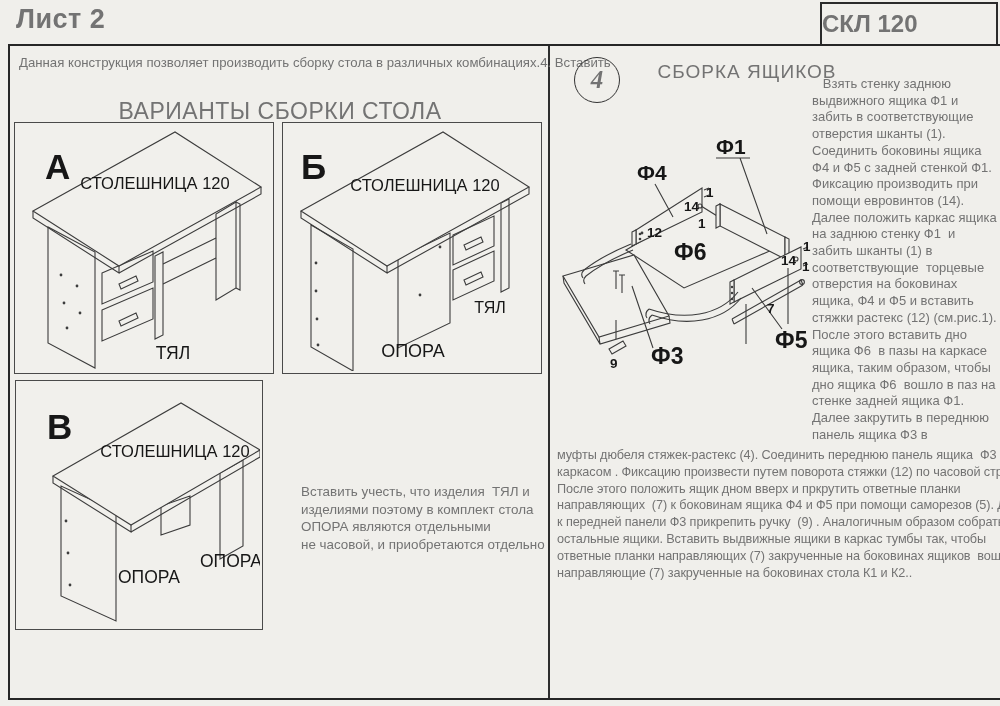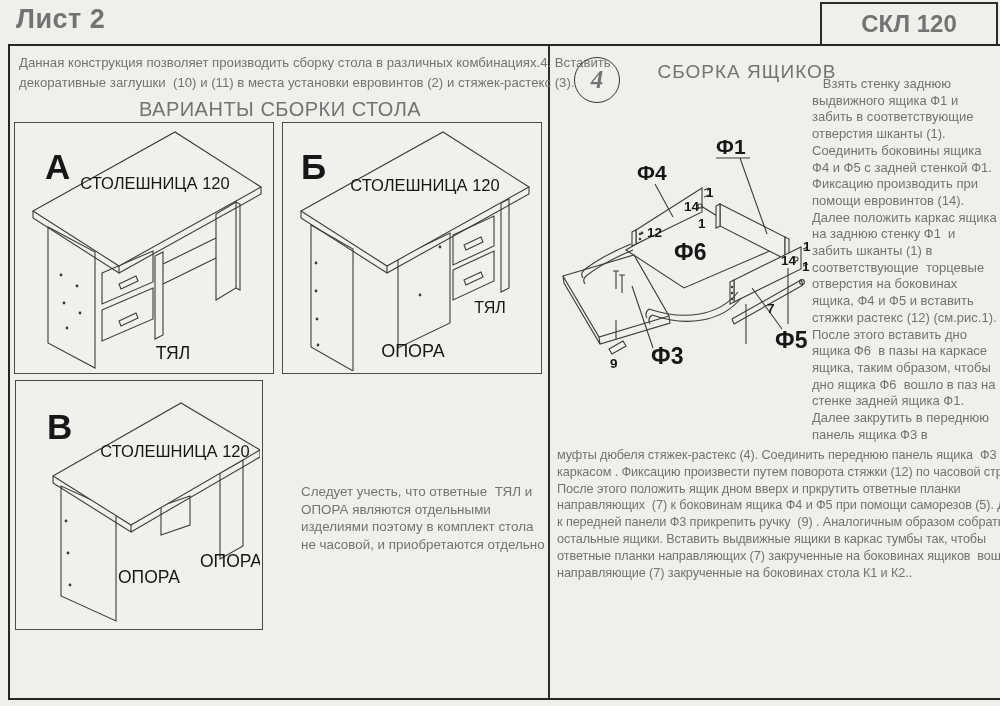--- a/index.html
+++ b/index.html
@@ -7,33 +7,33 @@
     position:relative; width:1000px; height:706px;
     background:#f0efeb;
     font-family:"Liberation Sans", sans-serif;
     color:#737373; overflow:hidden;
   }
   .abs { position:absolute; }
   
   .sheet-label { left:16px; top:4px; font-size:27px; font-weight:bold; letter-spacing:0.5px; }
   .model-box {
     left:820px; top:2px; width:174px; height:40px;
-    border:2px solid #2b2b2b; display:flex; align-items:center; justify-content:center;
+    border:2px solid #2b2b2b; display:flex; align-items:center; 
     font-size:24px; font-weight:bold;
   }
   
   .main {
     left:8px; top:44px; width:982px; height:652px;
     border:2px solid #262626;
     padding-left:8px;
   }
   .divider { left:538px; top:0; width:2px; height:100%; background:#2e2e2e; }
   
   .intro { left:9px; top:7px; font-size:13.2px; line-height:20px; white-space:pre; }
-  .lp-heading { left:0; top:52px; width:540px; text-align:center; font-size:20px; letter-spacing:0.5px; }
+  .lp-heading { left:0; top:52px; width:540px; text-align:center; font-size:23px; letter-spacing:0.5px; }
   .dbox { border:1px solid #4a4a4a; background:#f1f0ec; }
   .boxA { left:4px;  top:76px;  width:258px; height:250px; }
   .boxB { left:272px; top:76px; width:258px; height:250px; }
   .boxV { left:5px;  top:334px; width:246px; height:248px; }
   .note { left:291px; top:437px; font-size:13.4px; line-height:17.6px; white-space:pre; }
   
   .step-circle {
     left:564px; top:11px; width:44px; height:44px; border-radius:50%;
     border:1.6px solid #333; display:flex; align-items:center; justify-content:center;
     font-family:"Liberation Serif", serif; font-style:italic; font-size:25px; font-weight:bold;
@@ -58,21 +58,21 @@
 <div id="page">
 
   <div class="abs sheet-label">Лист 2</div>
   <div class="abs model-box">
     <span>СКЛ 120</span>
   </div>
 
   <div class="abs main">
     <div class="abs divider"></div>
 
-    <div class="abs intro"><div>Данная конструкция позволяет производить сборку стола в различных комбинациях.4. Вставить</div><div>декоративные заглушки  (10) и (11) в места установки евровинтов (2) и стяжек-растекс (3).</div></div>
+    <div class="abs intro"><div>Данная конструкция позволяет производить сборку стола в различных комбинациях.4. Вставить</div></div>
     <div class="abs lp-heading">ВАРИАНТЫ СБОРКИ СТОЛА</div>
 
     <div class="abs dbox boxA">
       <svg width="256" height="248" viewBox="0 0 256 248">
         <polygon class="panel" points="33,104 33,220 80,245 80,129"></polygon>
         <circle class="dot" cx="46" cy="152" r="1.4"></circle>
           <circle class="dot" cx="49" cy="180" r="1.4"></circle>
         <circle class="dot" cx="52" cy="205" r="1.4"></circle>
           <circle class="dot" cx="62" cy="163" r="1.4"></circle>
         <circle class="dot" cx="65" cy="190" r="1.4"></circle>
@@ -126,21 +126,21 @@
         <polygon class="panel" points="145,125 174,115 174,144 145,154"></polygon>
         <polygon class="panel" points="37,95 165,22 244,69 115,144"></polygon>
         <path class="ln" d="M37,95 L37,102 L115,151 L115,144 M115,151 L244,76 L244,69"></path>
         <text class="variant-letter" x="31" y="58">В</text>
         <text class="desk-label" x="159" y="76" text-anchor="middle">СТОЛЕШНИЦА 120</text>
         <text class="desk-label" x="133" y="202" text-anchor="middle" style="font-size:17.5px">ОПОРА</text>
         <text class="desk-label" x="215" y="186" text-anchor="middle" style="font-size:17.5px">ОПОРА</text>
       </svg>
     </div>
 
-    <div class="abs note"><div>Следует учесть, что ответные  ТЯЛ и</div><div>ОПОРА являются отдельными</div><div>изделиями поэтому в комплект стола</div><div>не часовой, и приобретаются отдельно</div></div>
+    <div class="abs note"><div>Вставить учесть, что изделия  ТЯЛ и</div><div>изделиями поэтому в комплект стола</div><div>ОПОРА являются отдельными</div><div>не часовой, и приобретаются отдельно</div></div>
 
     <div class="abs step-circle">
       <span>4</span>
     </div>
     <div class="abs rp-heading">СБОРКА ЯЩИКОВ</div>
 
     <div class="abs col-text"><div>   Взять стенку заднюю</div><div>выдвижного ящика Ф1 и</div><div>забить в соответствующие</div><div>отверстия шканты (1).</div><div>Соединить боковины ящика</div><div>Ф4 и Ф5 с задней стенкой Ф1.</div><div>Фиксацию производить при</div><div>помощи евровинтов (14).</div><div>Далее положить каркас ящика</div><div>на заднюю стенку Ф1  и</div><div>забить шканты (1) в</div><div>соответствующие  торцевые</div><div>отверстия на боковинах</div><div>ящика, Ф4 и Ф5 и вставить</div><div>стяжки растекс (12) (см.рис.1).</div><div>После этого вставить дно</div><div>ящика Ф6  в пазы на каркасе</div><div>ящика, таким образом, чтобы</div><div>дно ящика Ф6  вошло в паз на</div><div>стенке задней ящика Ф1.</div><div>Далее закрутить в переднюю</div><div>панель ящика Ф3 в</div></div>
     <div class="abs full-text"><div>муфты дюбеля стяжек-растекс (4). Соединить переднюю панель ящика  Ф3 с</div><div>каркасом . Фиксацию произвести путем поворота стяжки (12) по часовой стрелке.</div><div>После этого положить ящик дном вверх и пркрутить ответные планки</div><div>направляющих  (7) к боковинам ящика Ф4 и Ф5 при помощи саморезов (5). Далее</div><div>к передней панели Ф3 прикрепить ручку  (9) . Аналогичным образом собрать</div><div>остальные ящики. Вставить выдвижные ящики в каркас тумбы так, чтобы</div><div>ответные планки направляющих (7) закрученные на боковинах ящиков  вошли в</div><div>направляющие (7) закрученные на боковинах стола К1 и К2..</div></div>
 
     <div class="abs" style="left:544px; top:74px;">

